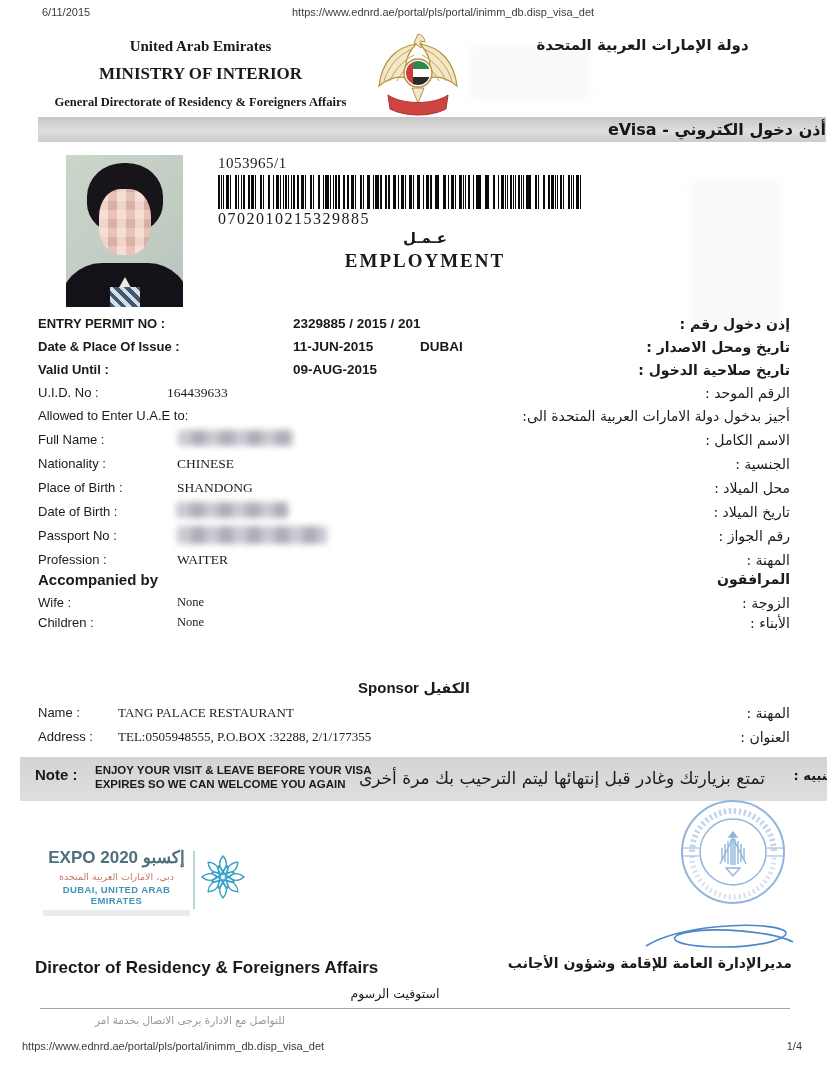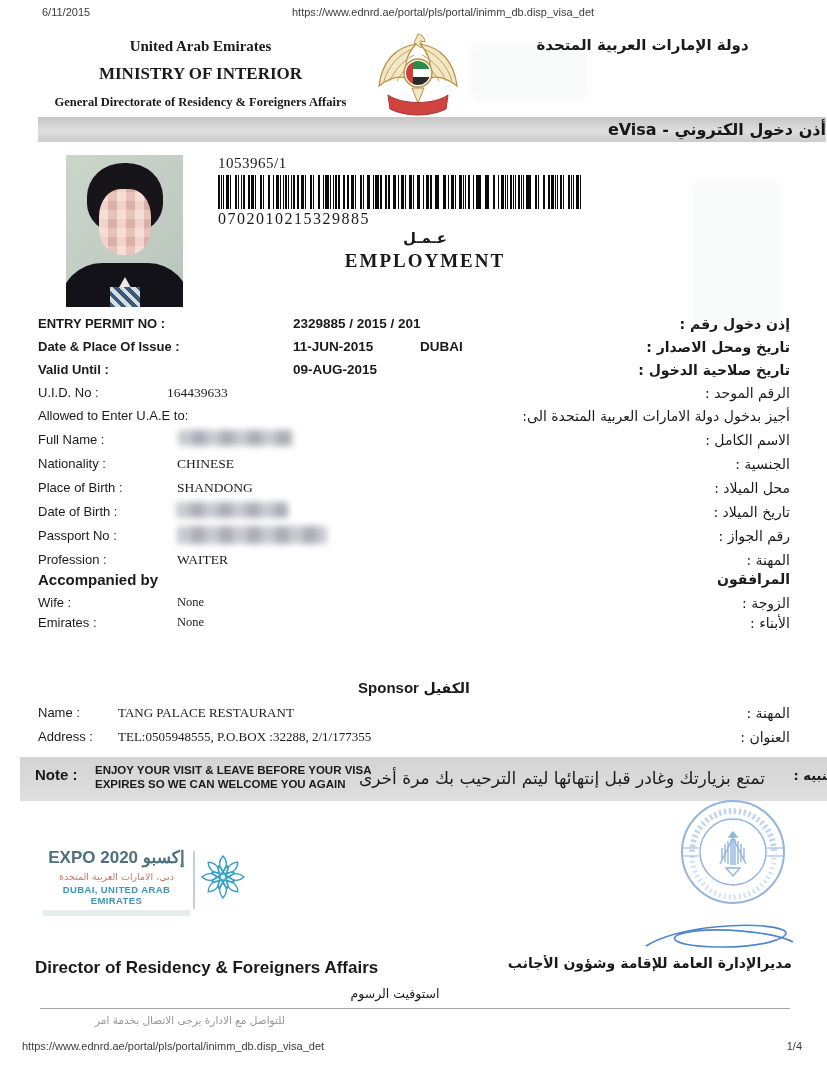--- a/index.html
+++ b/index.html
@@ -182,21 +182,21 @@
 <div class="row" style="top:571px">
   <span class="lab b" style="font-size:15px">Accompanied by</span>
   <span class="arl ar b">المرافقون</span>
 </div>
 <div class="row" style="top:595px">
   <span class="lab">Wife :</span>
   <span class="val valserif" style="left:139px;font-size:12.5px">None</span>
   <span class="arl ar">الزوجة :</span>
 </div>
 <div class="row" style="top:615px">
-  <span class="lab">Emirates :</span>
+  <span class="lab">Children :</span>
   <span class="val valserif" style="left:139px;font-size:12.5px">None</span>
   <span class="arl ar">الأبناء :</span>
 </div>
 
 <div class="abs" style="left:38px;top:679px;width:752px;text-align:center;">
   <span class="b" style="font-size:15px">Sponsor</span>
   <span class="ar b" style="font-size:14px;">الكفيل</span>
 </div>
 <div class="row" style="top:705px">
   <span class="lab">Name :</span>

